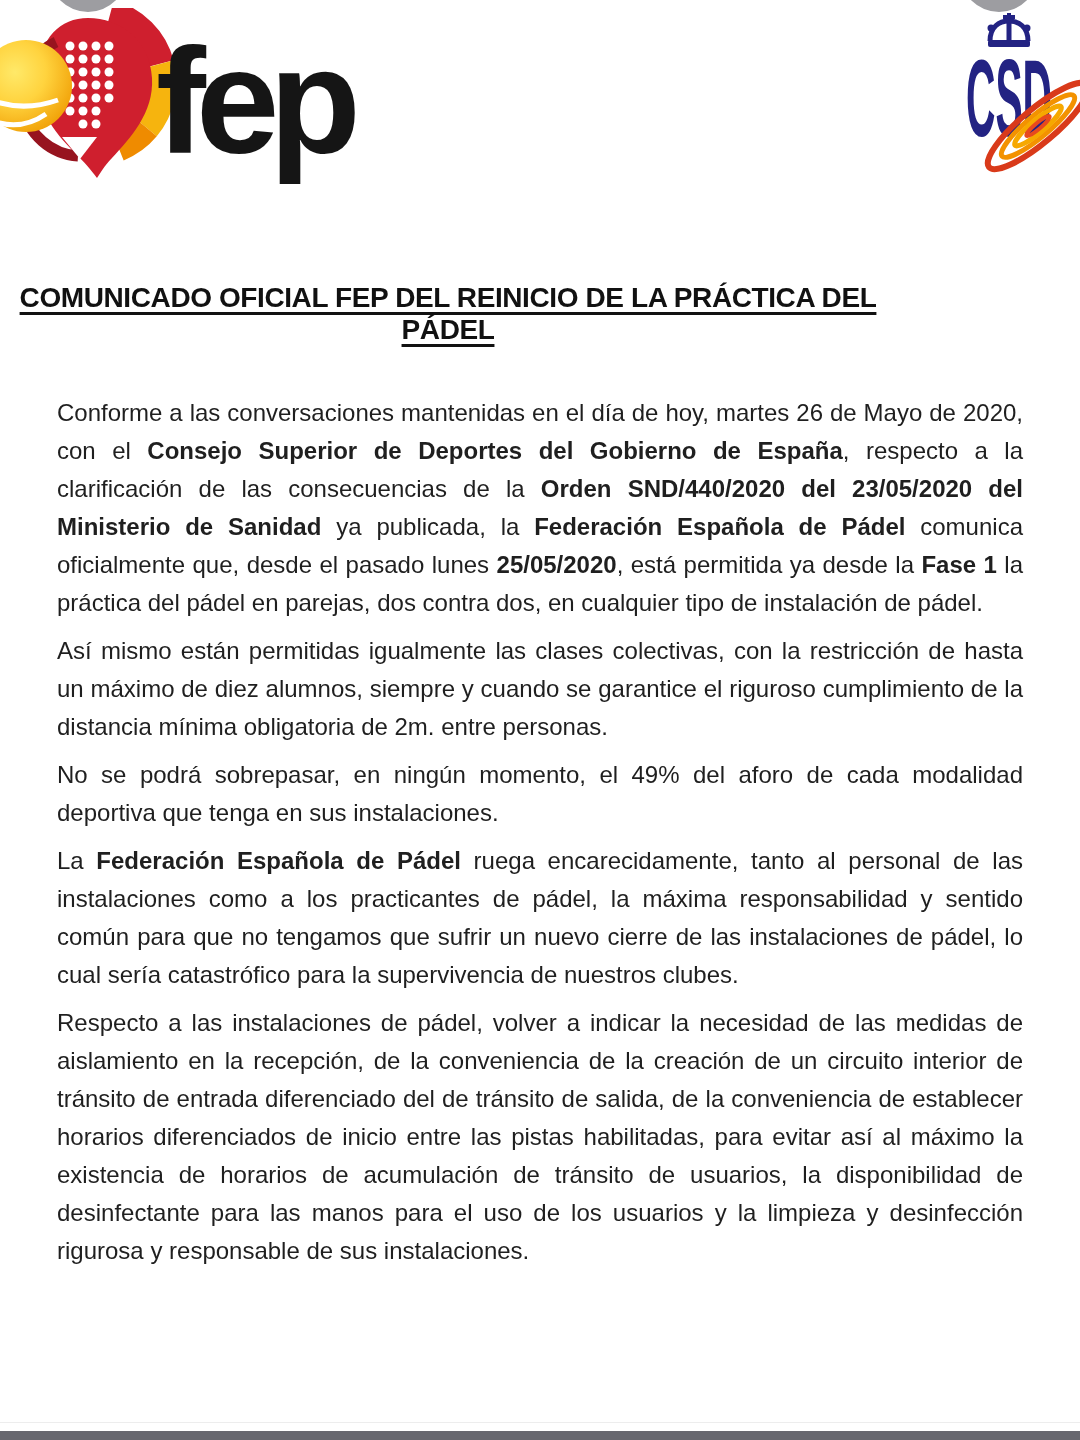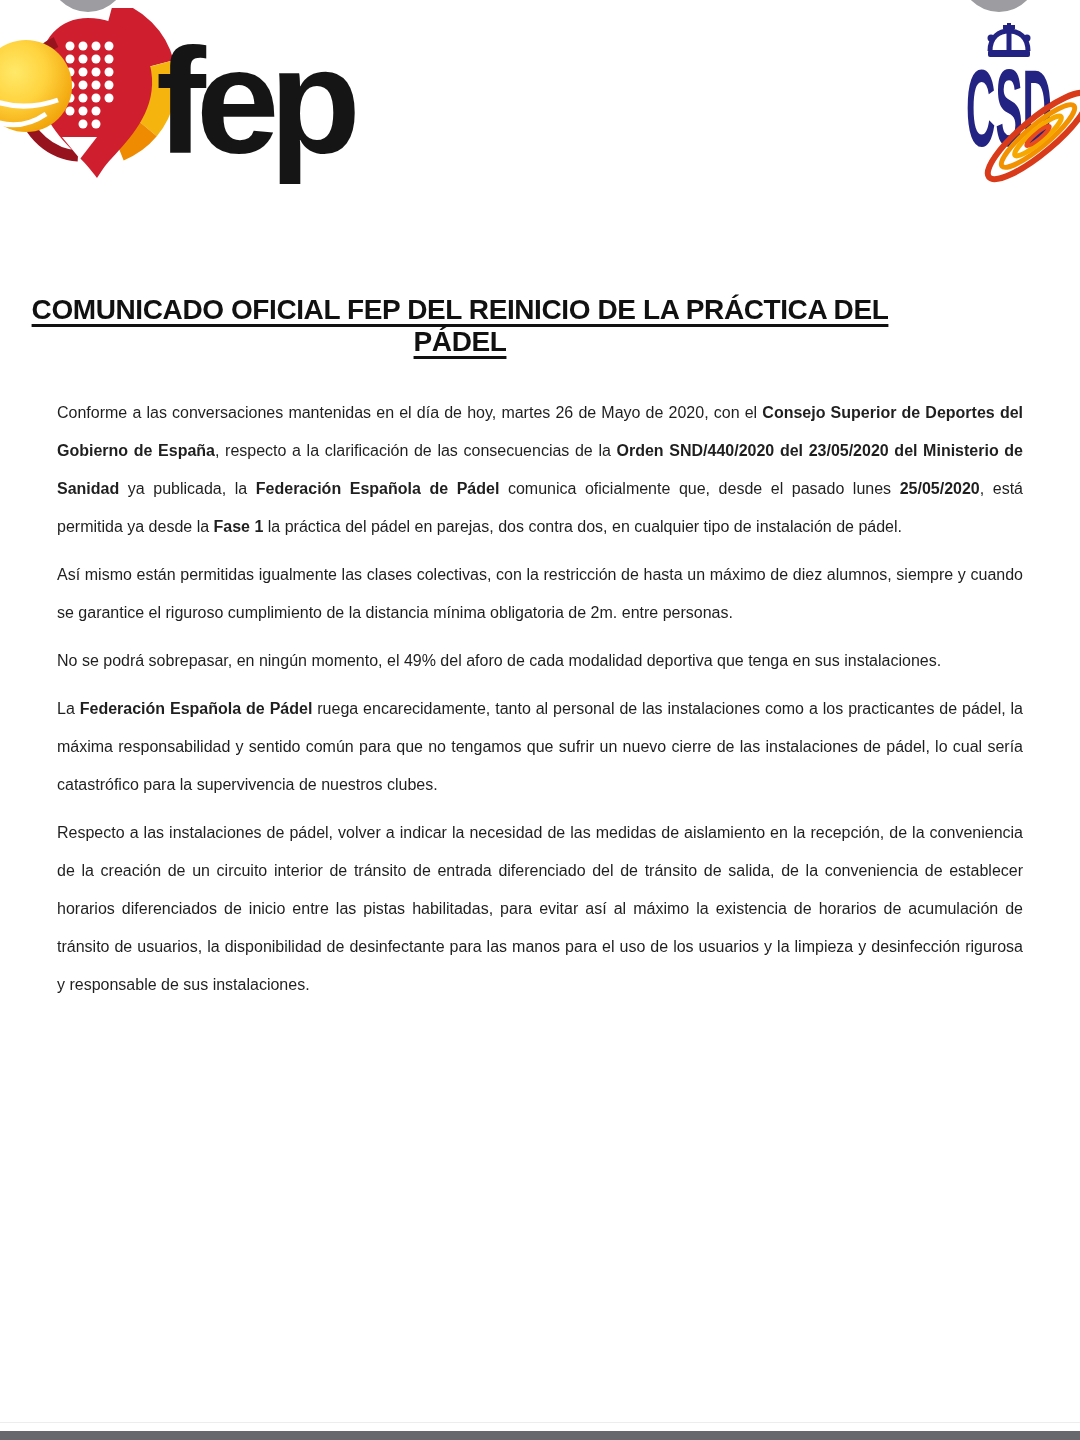--- a/index.html
+++ b/index.html
@@ -14,30 +14,30 @@
   
   .fep-logo{position:absolute;left:0;top:8px;width:390px;height:205px;}
   .fep-logo svg{position:absolute;left:0;top:0;}
   .fep-acronym{position:absolute;left:156px;top:18px;font-size:150px;line-height:1.0;
     font-weight:700;letter-spacing:-10px;color:#151515;}
   .fep-subtitle{position:absolute;left:0;top:163px;font-size:27px;letter-spacing:-0.8px;
     font-weight:700;color:#1c1c1c;white-space:nowrap;}
   .fep-subtitle .muted{color:#8e8e8e;font-weight:400;}
 
   
-  .csd-logo{position:absolute;right:0;top:18px;width:122px;height:175px;}
+  .csd-logo{position:absolute;right:0;top:8px;width:122px;height:175px;}
 
   
-  .doc-title{position:absolute;top:278px;left:0;width:888px;text-align:center;margin:16px;
+  .doc-title{position:absolute;top:278px;left:0;width:888px;text-align:center;margin:4px;
     font-size:28px;font-weight:700;letter-spacing:-0.4px;color:#111;
     text-decoration:underline;text-decoration-thickness:3px;text-underline-offset:5px;}
 
   
   .doc-body{position:absolute;top:394px;left:57px;width:966px;color:#1f1f1f;}
-  .doc-body p{margin:0 0 10px 0;font-size:16px;line-height:38px;text-align:justify;}
+  .doc-body p{margin:0 0 10px 0;font-size:24px;line-height:38px;text-align:justify;}
   .doc-body .b{font-weight:700;}
 
   
   .hairline{position:absolute;left:0;right:0;top:1422px;height:1px;background:#ededed;}
   .bottom-bar{position:absolute;left:0;right:0;bottom:0;height:9px;}
 </style>
 </head>
 <body>
 
 <div class="page">

